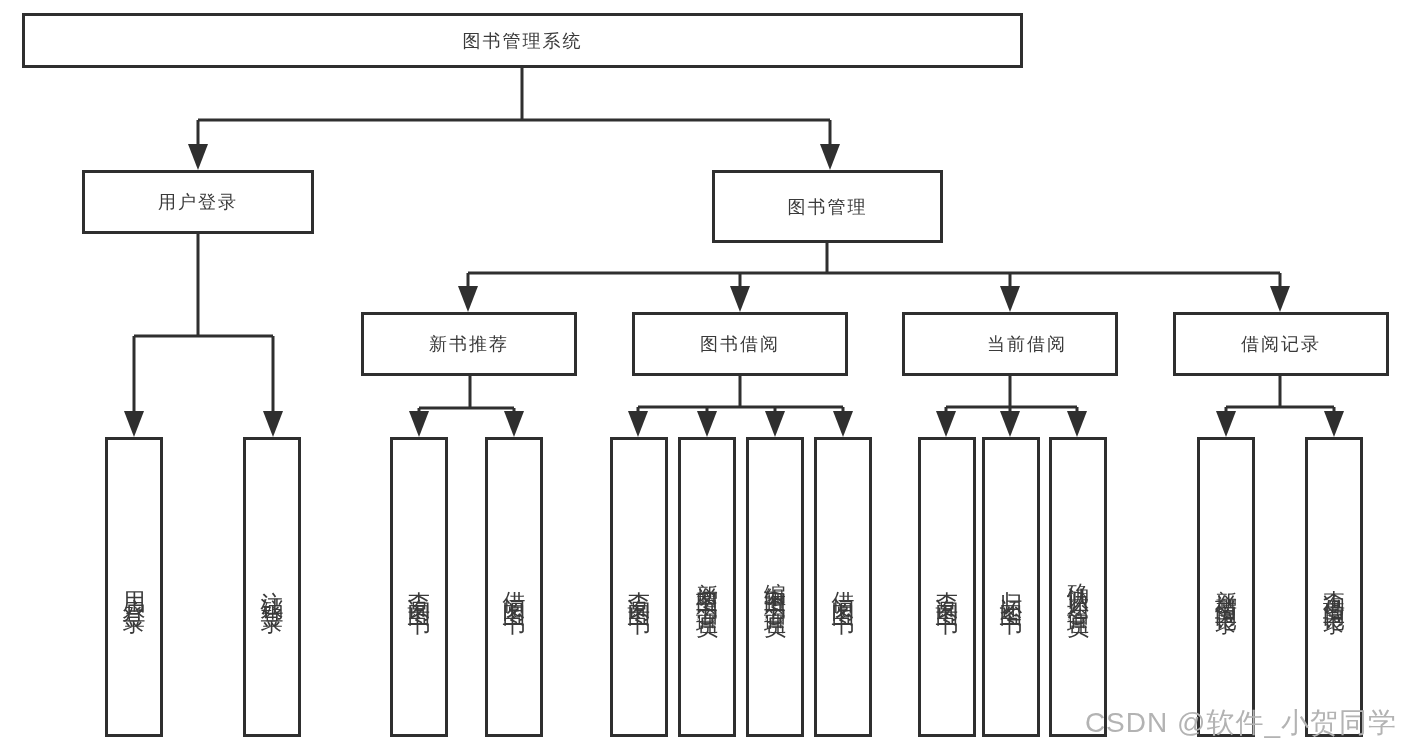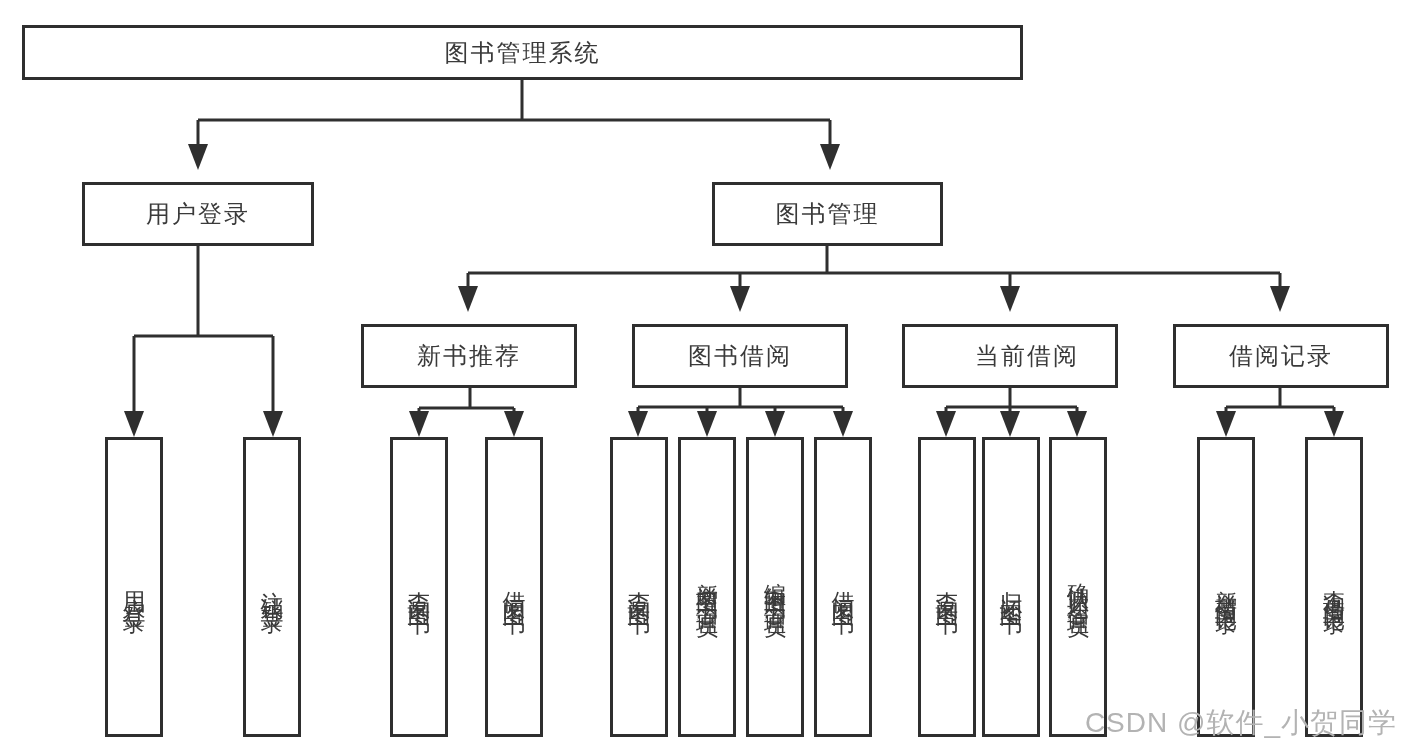--- a/index.html
+++ b/index.html
@@ -4,21 +4,21 @@
 <style>
   * { margin:0; padding:0; box-sizing:border-box; }
   html,body { background:#ffffff; font-family:"Liberation Sans", sans-serif; }
   .canvas { position:relative; width:1405px; height:747px; background:var(--box-fill,#ffffff); overflow:hidden; }
   svg.wires { position:absolute; left:0; top:0; z-index:0; }
   svg.wires path { stroke:var(--line,#2f2f2f); stroke-width:3; fill:none; }
   svg.wires polygon { fill:var(--line,#2f2f2f); stroke:none; }
   .node {
     position:absolute; background:#ffffff; border:3px solid var(--line,#2f2f2f);
     display:flex; align-items:center; justify-content:center;
-    font-size:24px; color:var(--text,#3a3a3a); letter-spacing:2px; z-index:1;margin-top:12px;
+    font-size:18px; color:var(--text,#3a3a3a); letter-spacing:2px; z-index:1;
   }
   .leaf {
     position:absolute; top:437px; width:58px; height:300px;
     background:#ffffff; border:3px solid var(--line,#2f2f2f);
     display:flex; align-items:center; justify-content:center; z-index:1;
   }
   .leaf span {
     writing-mode:vertical-rl; font-size:23px; line-height:1;
     letter-spacing:7px; color:var(--text,#3a3a3a); white-space:nowrap;
   }
@@ -98,21 +98,21 @@
       <path d="M1226,407 V413"></path>
         <polygon points="1216,411 1236,411 1226,437"></polygon>
       <path d="M1334,407 V413"></path>
         <polygon points="1324,411 1344,411 1334,437"></polygon>
     </g>
   </svg>
 
   <div class="node" style="left:22px; top:13px; width:1001px; height:55px;">图书管理系统</div>
 
   <div class="node" style="left:82px; top:170px; width:232px; height:64px;">用户登录</div>
-  <div class="node" style="left:712px; top:170px; width:231px; height:64px;">图书管理</div>
+  <div class="node" style="left:712px; top:170px; width:231px; height:73px;">图书管理</div>
 
   <div class="node" style="left:361px; top:312px; width:216px; height:64px;">新书推荐</div>
   <div class="node" style="left:632px; top:312px; width:216px; height:64px;text-align:center;">图书借阅</div>
   <div class="node" style="left:902px; top:312px; width:216px; height:64px;padding-left:34px;">当前借阅</div>
   <div class="node" style="left:1173px; top:312px; width:216px; height:64px;">借阅记录</div>
 
   <div class="leaf" style="left:105px;">
     <span>用户登录</span>
   </div>
   <div class="leaf" style="left:243px;">

